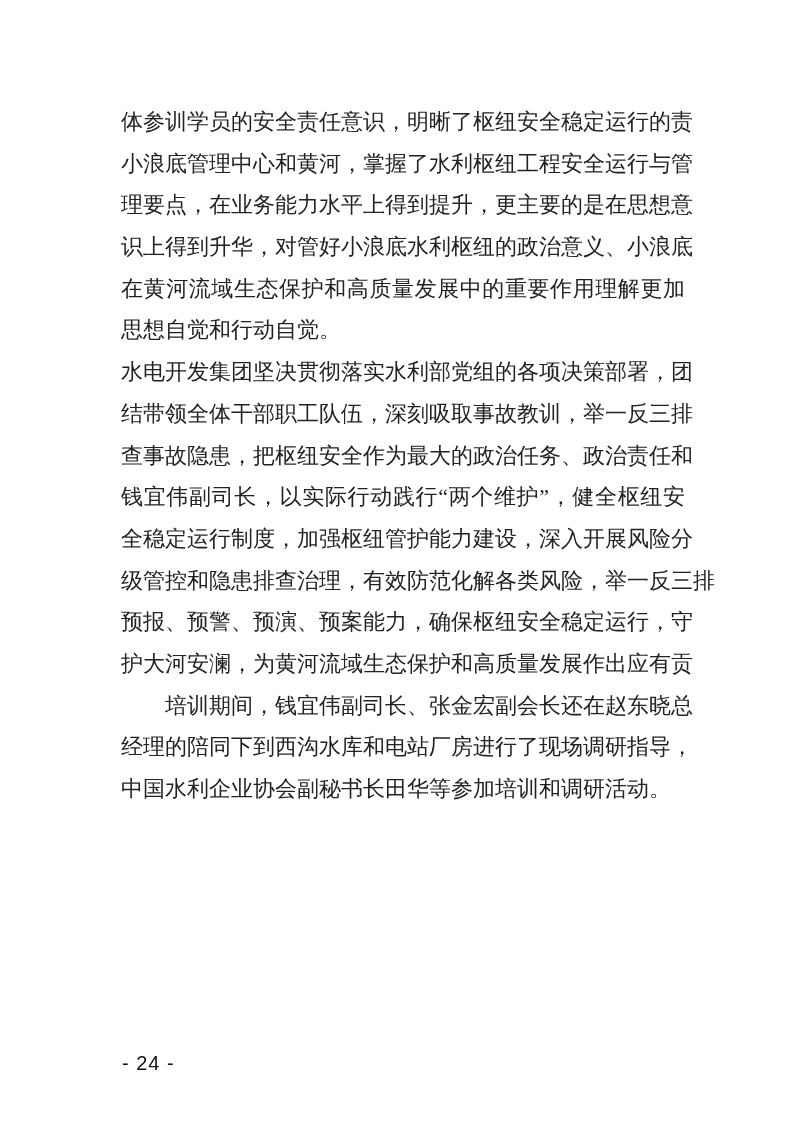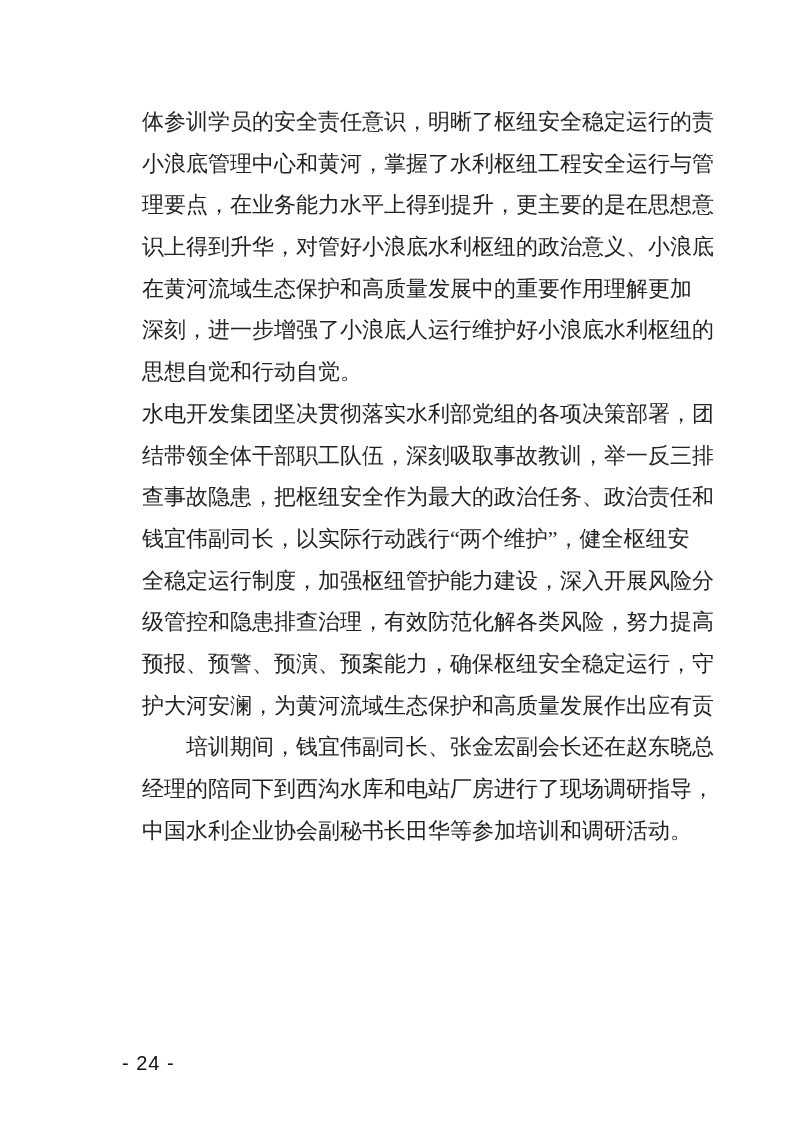--- a/index.html
+++ b/index.html
@@ -22,21 +22,20 @@
     width: 564px;
     color: #222222;
     font-size: 22px;
     line-height: 41.7px;
   }
   .line {
     height: 41.7px;
     text-align: justify;
     text-align-last: justify;
     white-space: nowrap;
-    margin-left: 21px;
   }
   .line.last {
     text-align: left;
     text-align-last: left;
   }
   .line.indent {
     text-indent: 2em;
   }
   .footer {
     position: absolute;
@@ -53,29 +52,28 @@
 <body>
 
 <div class="page">
   <div class="content">
 
     <div class="line">体参训学员的安全责任意识，明晰了枢纽安全稳定运行的责</div>
     <div class="line">小浪底管理中心和黄河，掌握了水利枢纽工程安全运行与管</div>
     <div class="line">理要点，在业务能力水平上得到提升，更主要的是在思想意</div>
     <div class="line">识上得到升华，对管好小浪底水利枢纽的政治意义、小浪底</div>
     <div class="line">在黄河流域生态保护和高质量发展中的重要作用理解更加</div>
-    <div class="line">深刻，进一步增强了小浪底人运行维护好小浪底水利枢纽的</div>
     <div class="line last">思想自觉和行动自觉。</div>
 
     <div class="line">水电开发集团坚决贯彻落实水利部党组的各项决策部署，团</div>
     <div class="line">结带领全体干部职工队伍，深刻吸取事故教训，举一反三排</div>
     <div class="line">查事故隐患，把枢纽安全作为最大的政治任务、政治责任和</div>
     <div class="line">钱宜伟副司长，以实际行动践行“两个维护”，健全枢纽安</div>
     <div class="line">全稳定运行制度，加强枢纽管护能力建设，深入开展风险分</div>
-    <div class="line">级管控和隐患排查治理，有效防范化解各类风险，努力提高</div>
+    <div class="line">级管控和隐患排查治理，有效防范化解各类风险，举一反三排</div>
     <div class="line">预报、预警、预演、预案能力，确保枢纽安全稳定运行，守</div>
     <div class="line">护大河安澜，为黄河流域生态保护和高质量发展作出应有贡</div>
 
     <div class="line indent">培训期间，钱宜伟副司长、张金宏副会长还在赵东晓总</div>
     <div class="line">经理的陪同下到西沟水库和电站厂房进行了现场调研指导，</div>
     <div class="line last">中国水利企业协会副秘书长田华等参加培训和调研活动。</div>
   </div>
 
   <div class="footer">- 24 -</div>
 </div>

